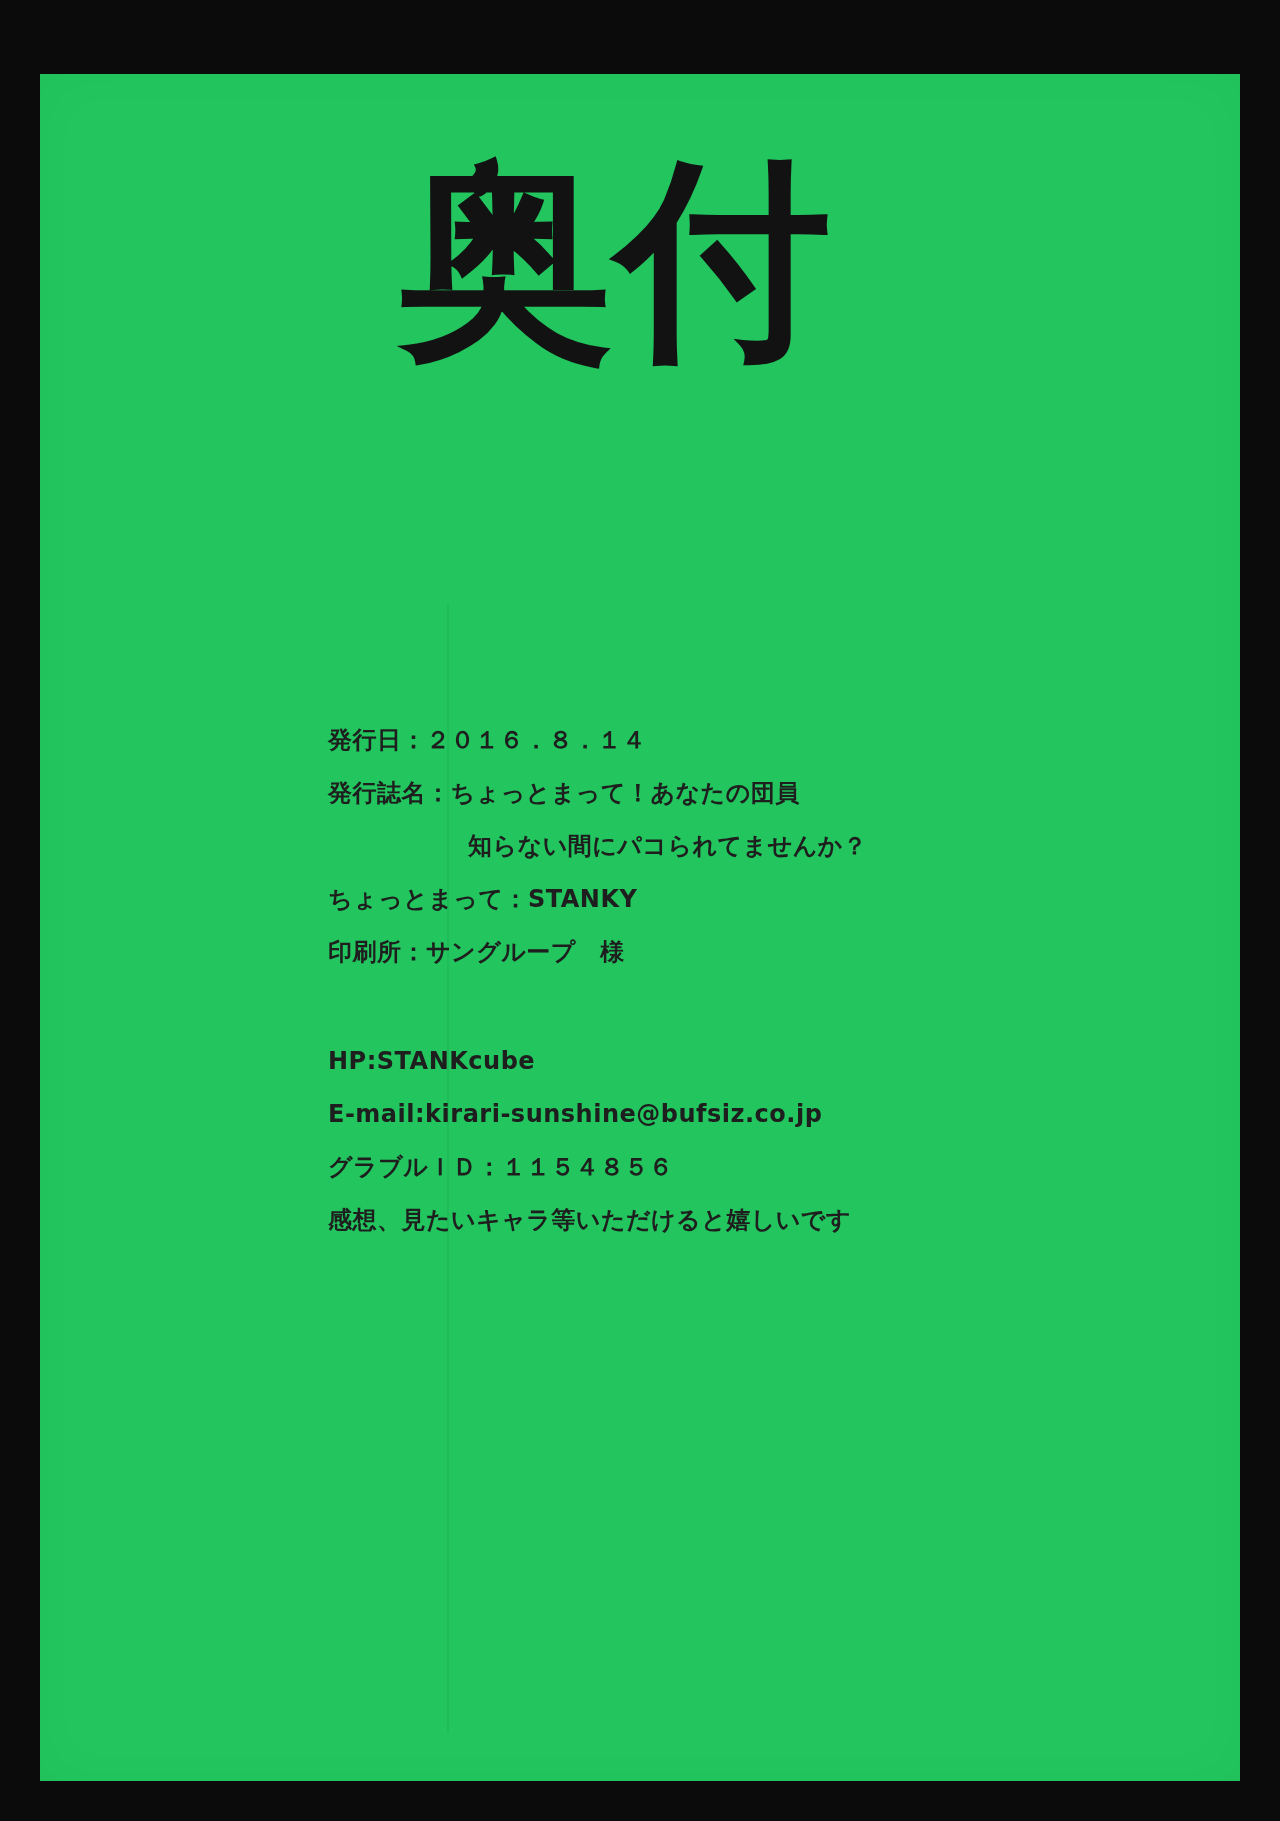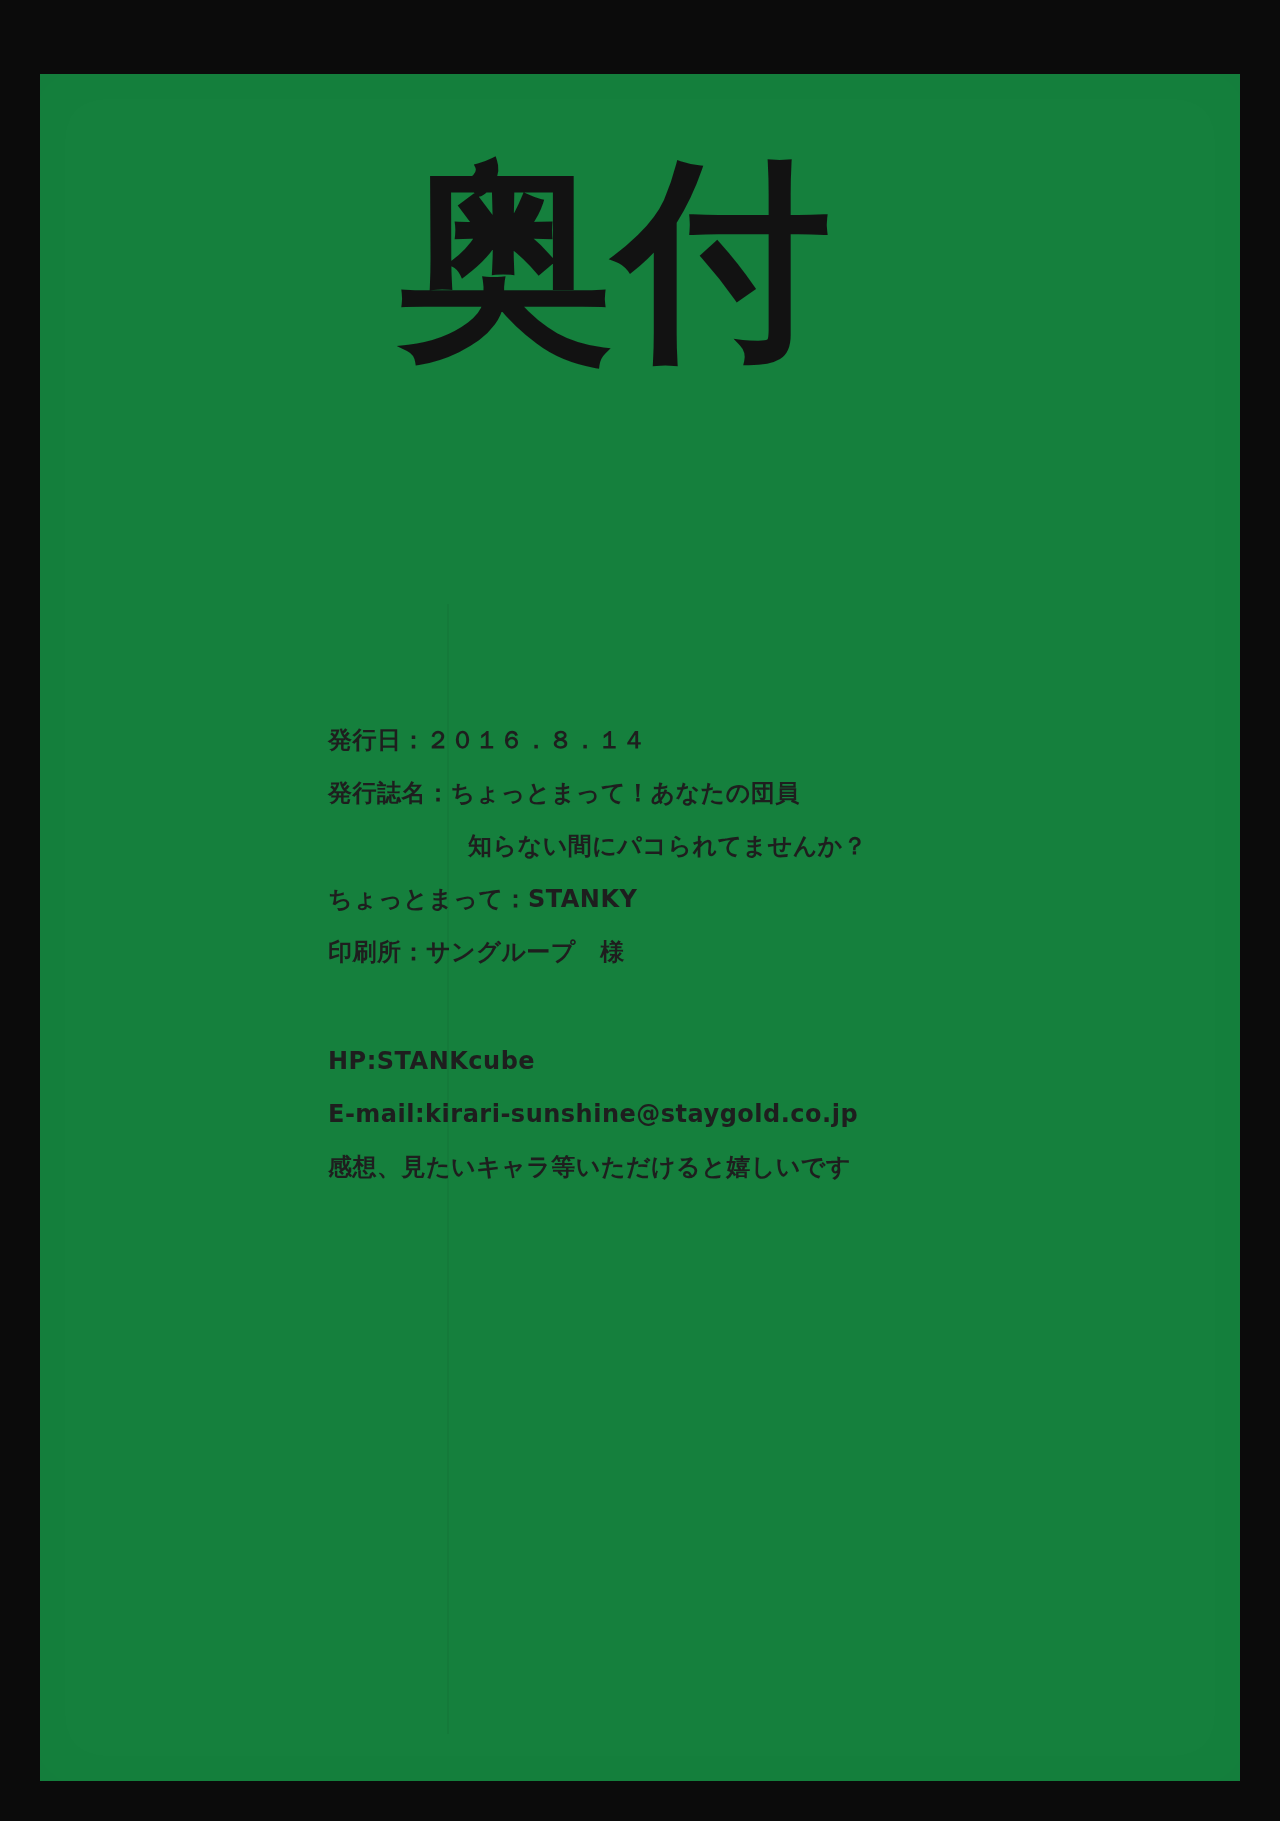--- a/index.html
+++ b/index.html
@@ -14,21 +14,21 @@
     font-family: "DejaVu Sans", sans-serif;
     overflow: hidden;
   }
   
   .paper {
     position: absolute;
     left: 40px;
     top: 74px;
     width: 1200px;
     height: 1707px;
-    background: #15803d;
+    background: #22c55e;
     box-shadow: inset 0 0 60px rgba(0,0,0,0.02);
   }
   .title {
     position: absolute;
     top: 78px;
     left: 576px;
     transform: translateX(-50%);
     margin: 0;
     font-size: 215px;
     line-height: 1;
@@ -74,18 +74,19 @@
 
   <h1 class="title">奥付</h1>
 
   <div class="colophon">
     <div class="line">発行日：２０１６．８．１４</div>
     <div class="line">発行誌名：ちょっとまって！あなたの団員</div>
     <div class="line indent">知らない間にパコられてませんか？</div>
     <div class="line">ちょっとまって：STANKY</div>
     <div class="line">印刷所：サングループ　様</div>
     <div class="line gap">HP:STANKcube</div>
-    <div class="line">E-mail:kirari-sunshine@staygold.co.jp</div>
+    <div class="line">E-mail:kirari-sunshine@bufsiz.co.jp</div>
+    <div class="line">グラブルＩＤ：１１５４８５６</div>
     <div class="line">感想、見たいキャラ等いただけると嬉しいです</div>
   </div>
 
   <div class="crease"></div>
 </div>
 
 </body></html>

